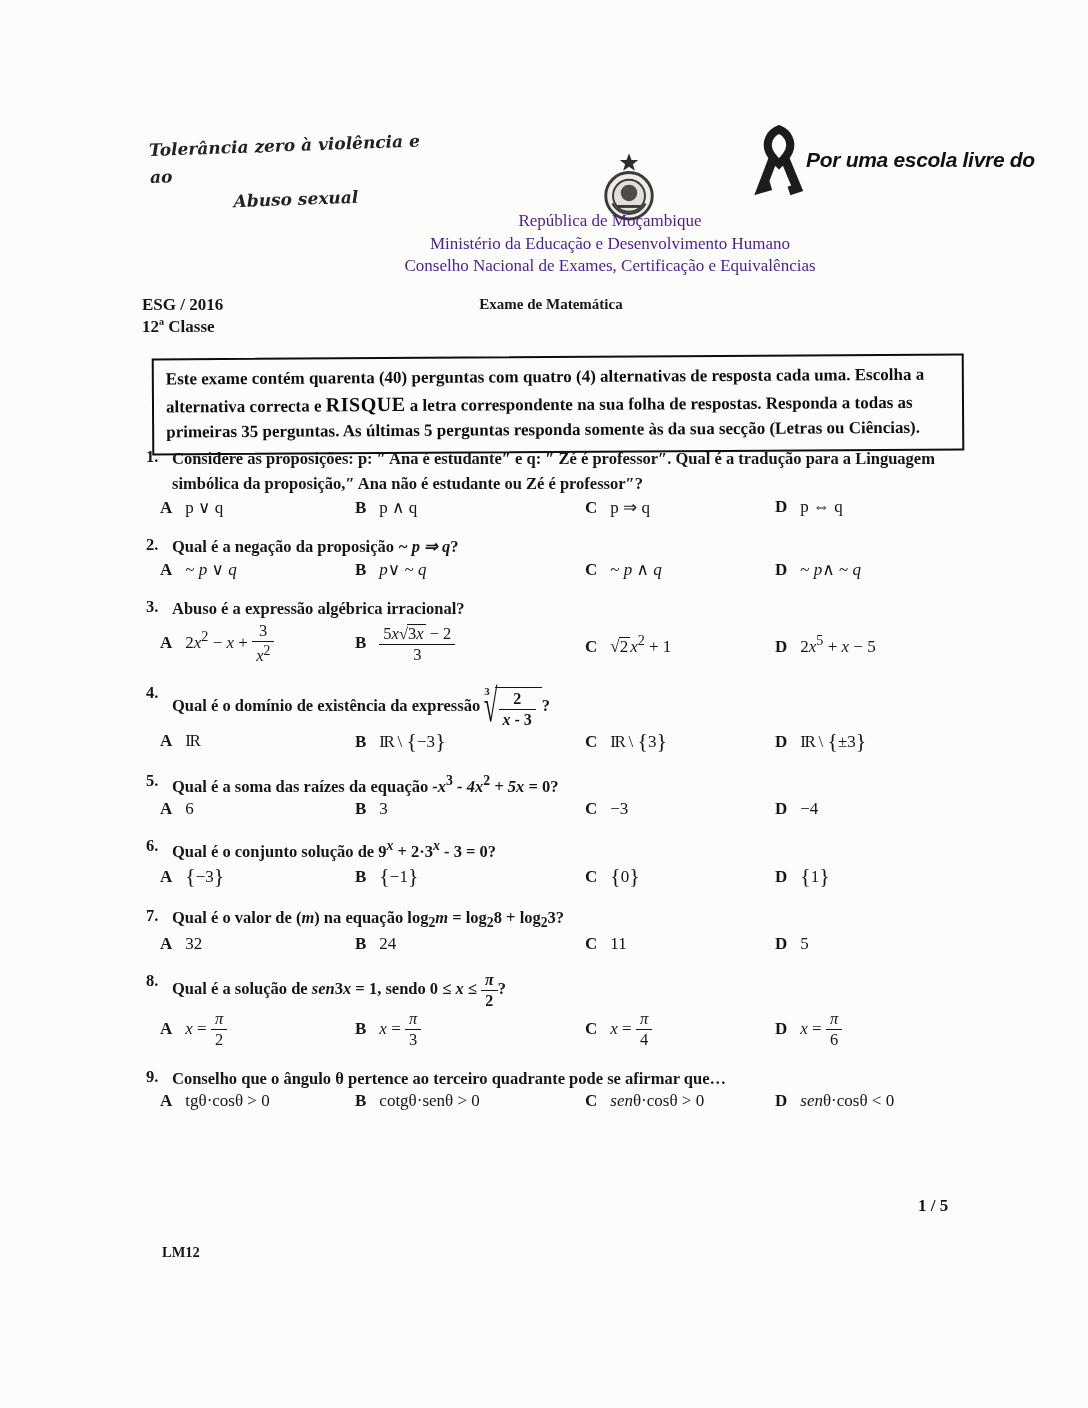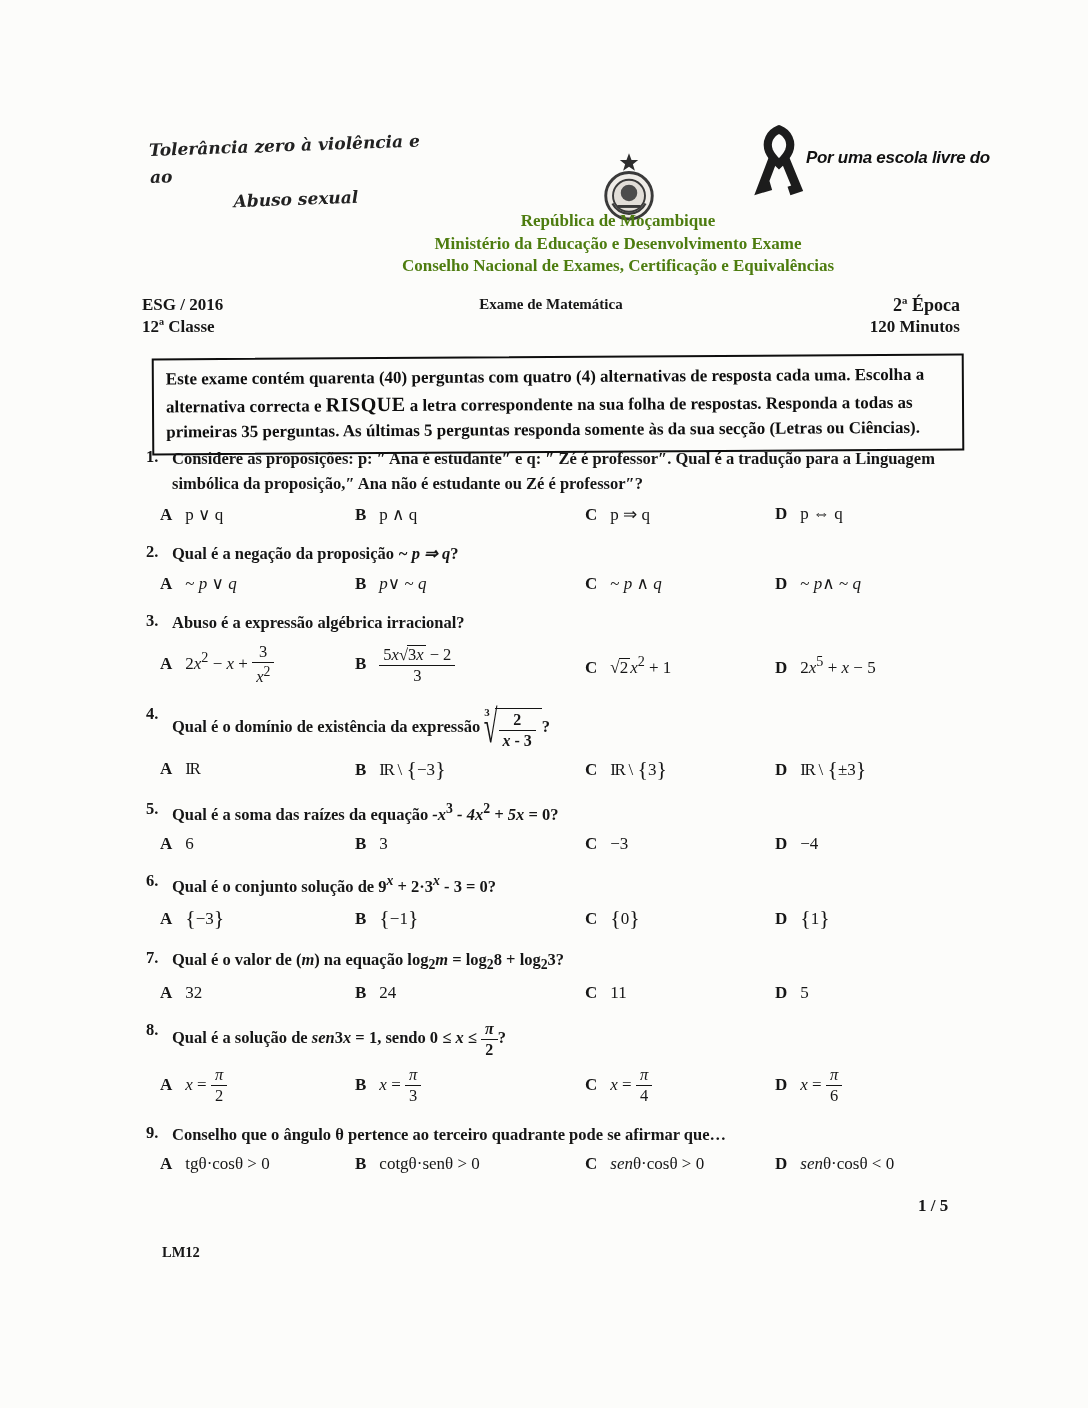--- a/index.html
+++ b/index.html
@@ -14,26 +14,26 @@
     position:absolute;left:150px;top:132px;width:290px;
     font-family:"DejaVu Serif", serif;font-style:italic;font-weight:bold;
     font-size:17px;color:#222;transform:rotate(-2deg);line-height:1.6;
   }
   .note .l2{text-align:center;}
   .ribbon-box{position:absolute;left:750px;top:122px;width:320px;height:100px;}
   .ribbon-box svg{position:absolute;left:0;top:0;}
   .ribbon-caption{
     position:absolute;left:56px;top:26px;white-space:nowrap;
     font-family:"Liberation Sans", sans-serif;font-weight:bold;font-style:italic;
-    font-size:17px;color:#111;letter-spacing:-0.3px;
+    font-size:21px;color:#111;letter-spacing:-0.3px;
   }
   .emblem{position:absolute;left:598px;top:152px;}
   .org{
-    position:absolute;left:178px;top:210px;width:880px;text-align:center;
-    font-weight:bold;font-size:17px;line-height:22.5px;color:#4d7c0f;
+    position:absolute;left:170px;top:210px;width:880px;text-align:center;
+    font-weight:normal;font-size:17px;line-height:22.5px;color:#4c1d95;
   }
   
   .inforow{
     position:absolute;left:142px;top:294px;width:818px;
     display:grid;grid-template-columns:1fr auto 1fr;align-items:start;
   }
   .inforow .left{font-weight:bold;font-size:17px;line-height:22px;}
   .inforow .center{font-weight:bold;font-size:15px;padding-top:2px;}
   .inforow .right{font-weight:bold;text-align:right;line-height:22px;}
   .inforow .right .r1{font-size:18px;}
@@ -47,21 +47,21 @@
   }
   .instructions .risque{font-size:1.18em;letter-spacing:0.5px;}
   
   .questions{position:absolute;left:146px;top:447px;width:834px;}
   .question{margin-bottom:17px;}
   .stem{display:flex;font-size:16.5px;}
   .qnum{flex:0 0 26px;font-weight:bold;}
   .stem-text{flex:1;font-weight:bold;line-height:1.5;}
   .options{
     display:grid;grid-template-columns:195px 230px 190px 1fr;
-    padding-left:14px;margin-top:7px;font-size:17px;align-items:center;
+    padding-left:14px;font-size:17px;align-items:center;
   }
   .opt{white-space:nowrap;}
   .letter{font-weight:bold;margin-right:13px;}
   
   .frac{display:inline-block;vertical-align:middle;text-align:center;line-height:1.12;font-size:0.97em;}
   .frac .nu{display:block;padding:0 4px 1px;border-bottom:1.5px solid #141414;}
   .frac .de{display:block;padding:1px 4px 0;}
   .rad{white-space:nowrap;}
   .rad .ov{display:inline-block;border-top:1.5px solid #141414;padding:0 2px 0 1px;margin-left:-1px;line-height:1.05;}
   .nobr{white-space:nowrap;}
@@ -97,34 +97,30 @@
     <circle cx="32" cy="45" r="24" fill="#efece7" stroke="#3a3a3a" stroke-width="3"></circle>
     <circle cx="32" cy="45" r="16.5" fill="#e2ded8" stroke="#3a3a3a" stroke-width="2"></circle>
     <circle cx="32" cy="42" r="8.5" fill="#4c4c4c"></circle>
     <path d="M15,53 a19,19 0 0,0 34,0" fill="none" stroke="#3a3a3a" stroke-width="2.5"></path>
     <path d="M20,56 h24" stroke="#3a3a3a" stroke-width="3"></path>
   </svg>
 </div>
 
 <div class="org">
   <div>República de Moçambique</div>
-  <div>Ministério da Educação e Desenvolvimento Exame</div>
+  <div>Ministério da Educação e Desenvolvimento Humano</div>
   <div>Conselho Nacional de Exames, Certificação e Equivalências</div>
 </div>
 
 <div class="inforow">
   <div class="left">
     <div>ESG / 2016</div>
     <div>12ª Classe</div>
   </div>
   <div class="center">Exame de Matemática</div>
-  <div class="right">
-    <div class="r1">2ª Época</div>
-    <div class="r2">120 Minutos</div>
-  </div>
 </div>
 
 <div class="instructions">
   <span>Este exame contém quarenta (40) perguntas com quatro (4) alternativas de resposta cada uma. Escolha a alternativa correcta e <span class="risque">RISQUE</span> a letra correspondente na sua folha de respostas. Responda a todas as primeiras 35 perguntas. As últimas 5 perguntas responda somente às da sua secção (Letras ou Ciências).</span>
 </div>
 
 <div class="questions">
     <div class="question">
       <div class="stem">
         <span class="qnum">1.</span>

